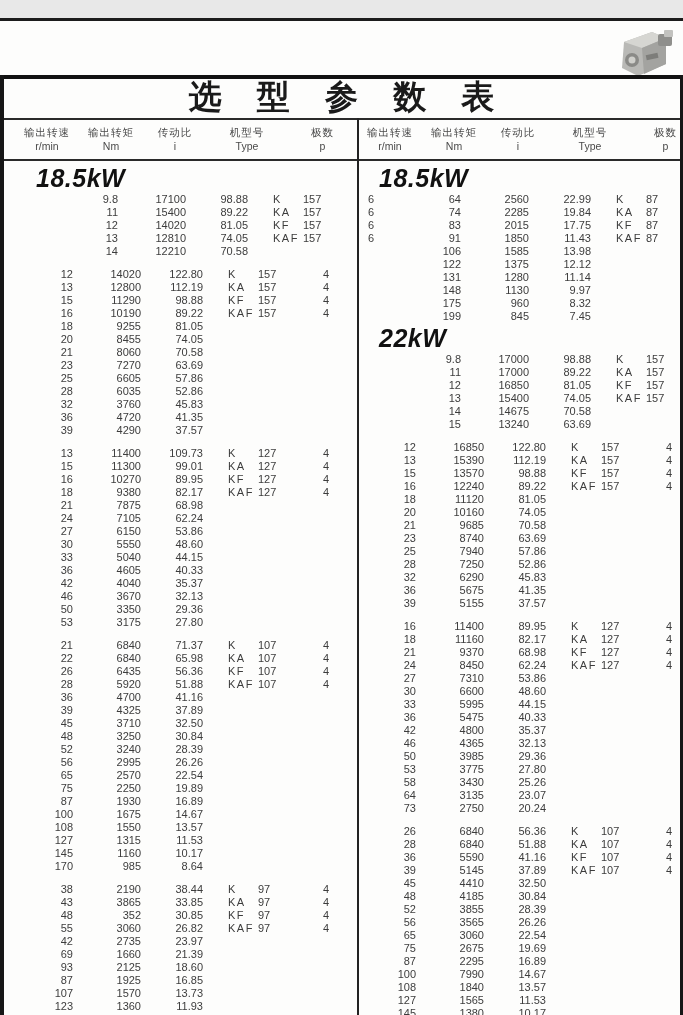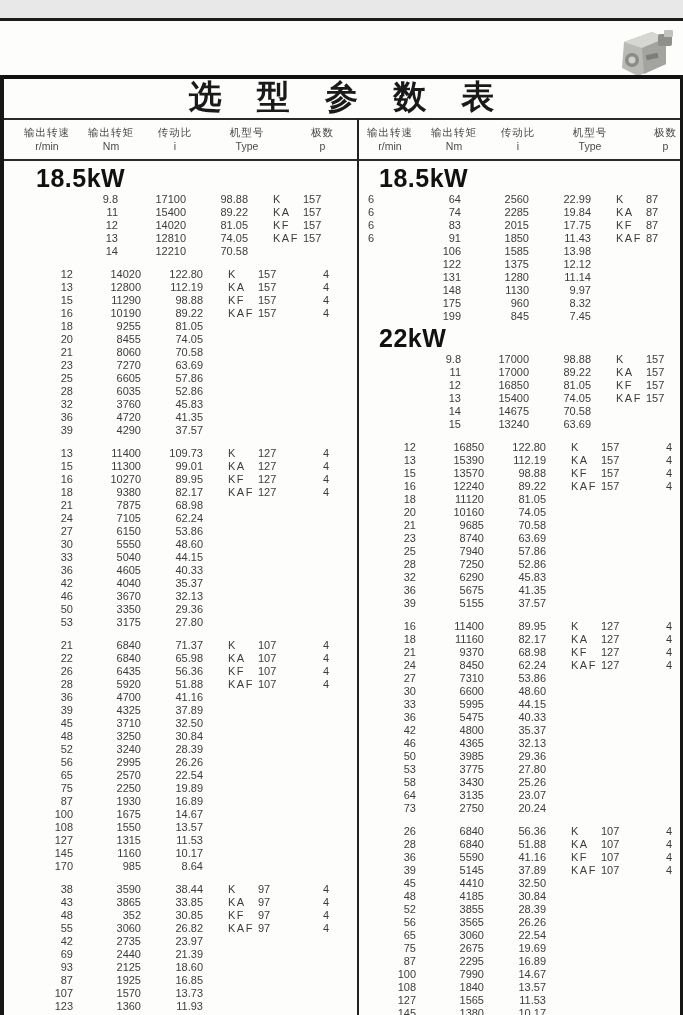--- a/index.html
+++ b/index.html
@@ -27,21 +27,21 @@
   .content { position:absolute; left:16px; top:100px; width:683px; height:915px; display:flex; }
   .half { width:341px; box-sizing:border-box; }
   .half.right { width:342px; border-left:2px solid #222; }
 
   .col-head { height:45px; box-sizing:border-box; padding-top:7px;
     display:grid; grid-template-columns:62px 66px 62px 82px 69px; }
   .col-head .hc { text-align:center; font-size:10.5px; color:#4a4a4a; line-height:14px; }
   .col-head .cn { letter-spacing:1px; }
 
   .section-title { font-size:25px; font-weight:bold; color:#111;
-    margin:2px 0 2px 20px; line-height:26px; letter-spacing:0.5px; }
+    margin:2px 0 2px 20px; line-height:26px; letter-spacing:0.5px;font-style:italic; }
 
   .group { margin-top:10px; }
   .group.first { margin-top:2px;padding-left:45px; }
 
   .row { display:grid; grid-template-columns:62px 66px 62px 52px 30px 69px;
     height:13px; line-height:13px; font-size:11px; }
   .c-speed  { text-align:right; padding-right:5px; }
   .c-torque { text-align:right; padding-right:3px; }
   .c-ratio  { text-align:right; padding-right:3px; }
   .c-typeL  { text-align:left; padding-left:22px; letter-spacing:1.5px; box-sizing:border-box; }
@@ -504,21 +504,21 @@
               <div class="c-torque">985</div>
               <div class="c-ratio">8.64</div>
               <div class="c-typeL"></div>
               <div class="c-typeN"></div>
               <div class="c-poles"></div>
             </div>
           </div>
           <div class="group">
             <div class="row">
               <div class="c-speed">38</div>
-              <div class="c-torque">3590</div>
+              <div class="c-torque">2190</div>
               <div class="c-ratio">38.44</div>
               <div class="c-typeL">K</div>
               <div class="c-typeN">97</div>
               <div class="c-poles">4</div>
             </div>
             <div class="row">
               <div class="c-speed">43</div>
               <div class="c-torque">3865</div>
               <div class="c-ratio">33.85</div>
               <div class="c-typeL">KA</div>
@@ -544,21 +544,21 @@
             <div class="row">
               <div class="c-speed">42</div>
               <div class="c-torque">2735</div>
               <div class="c-ratio">23.97</div>
               <div class="c-typeL"></div>
               <div class="c-typeN"></div>
               <div class="c-poles"></div>
             </div>
             <div class="row">
               <div class="c-speed">69</div>
-              <div class="c-torque">2440</div>
+              <div class="c-torque">1660</div>
               <div class="c-ratio">21.39</div>
               <div class="c-typeL"></div>
               <div class="c-typeN"></div>
               <div class="c-poles"></div>
             </div>
             <div class="row">
               <div class="c-speed">93</div>
               <div class="c-torque">2125</div>
               <div class="c-ratio">18.60</div>
               <div class="c-typeL"></div>

